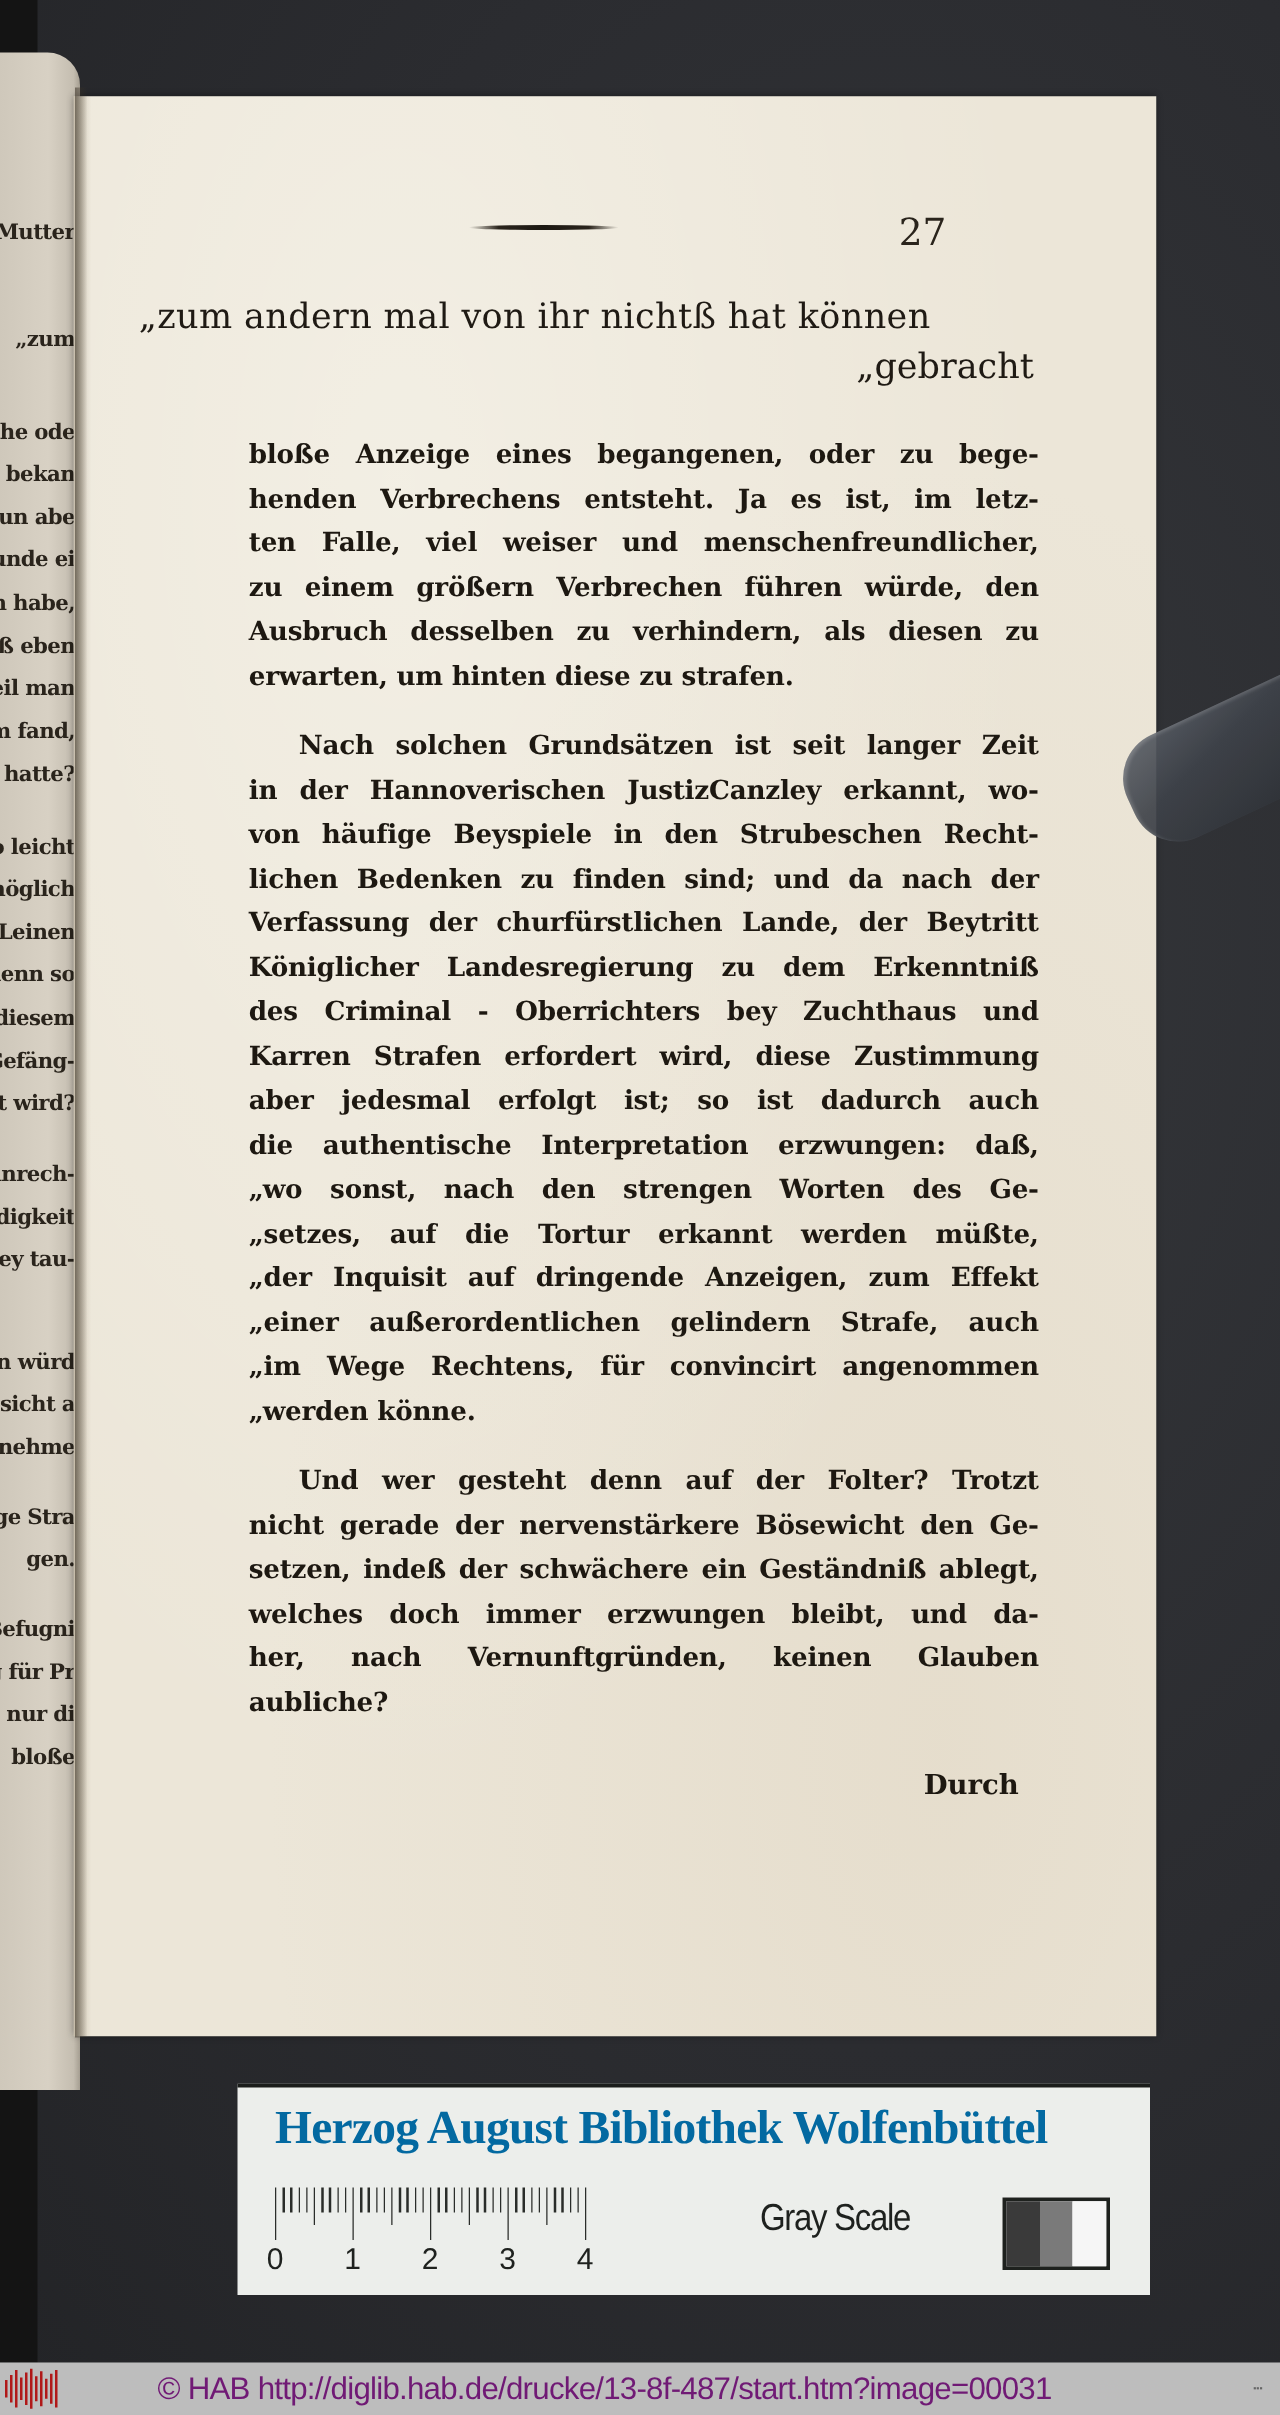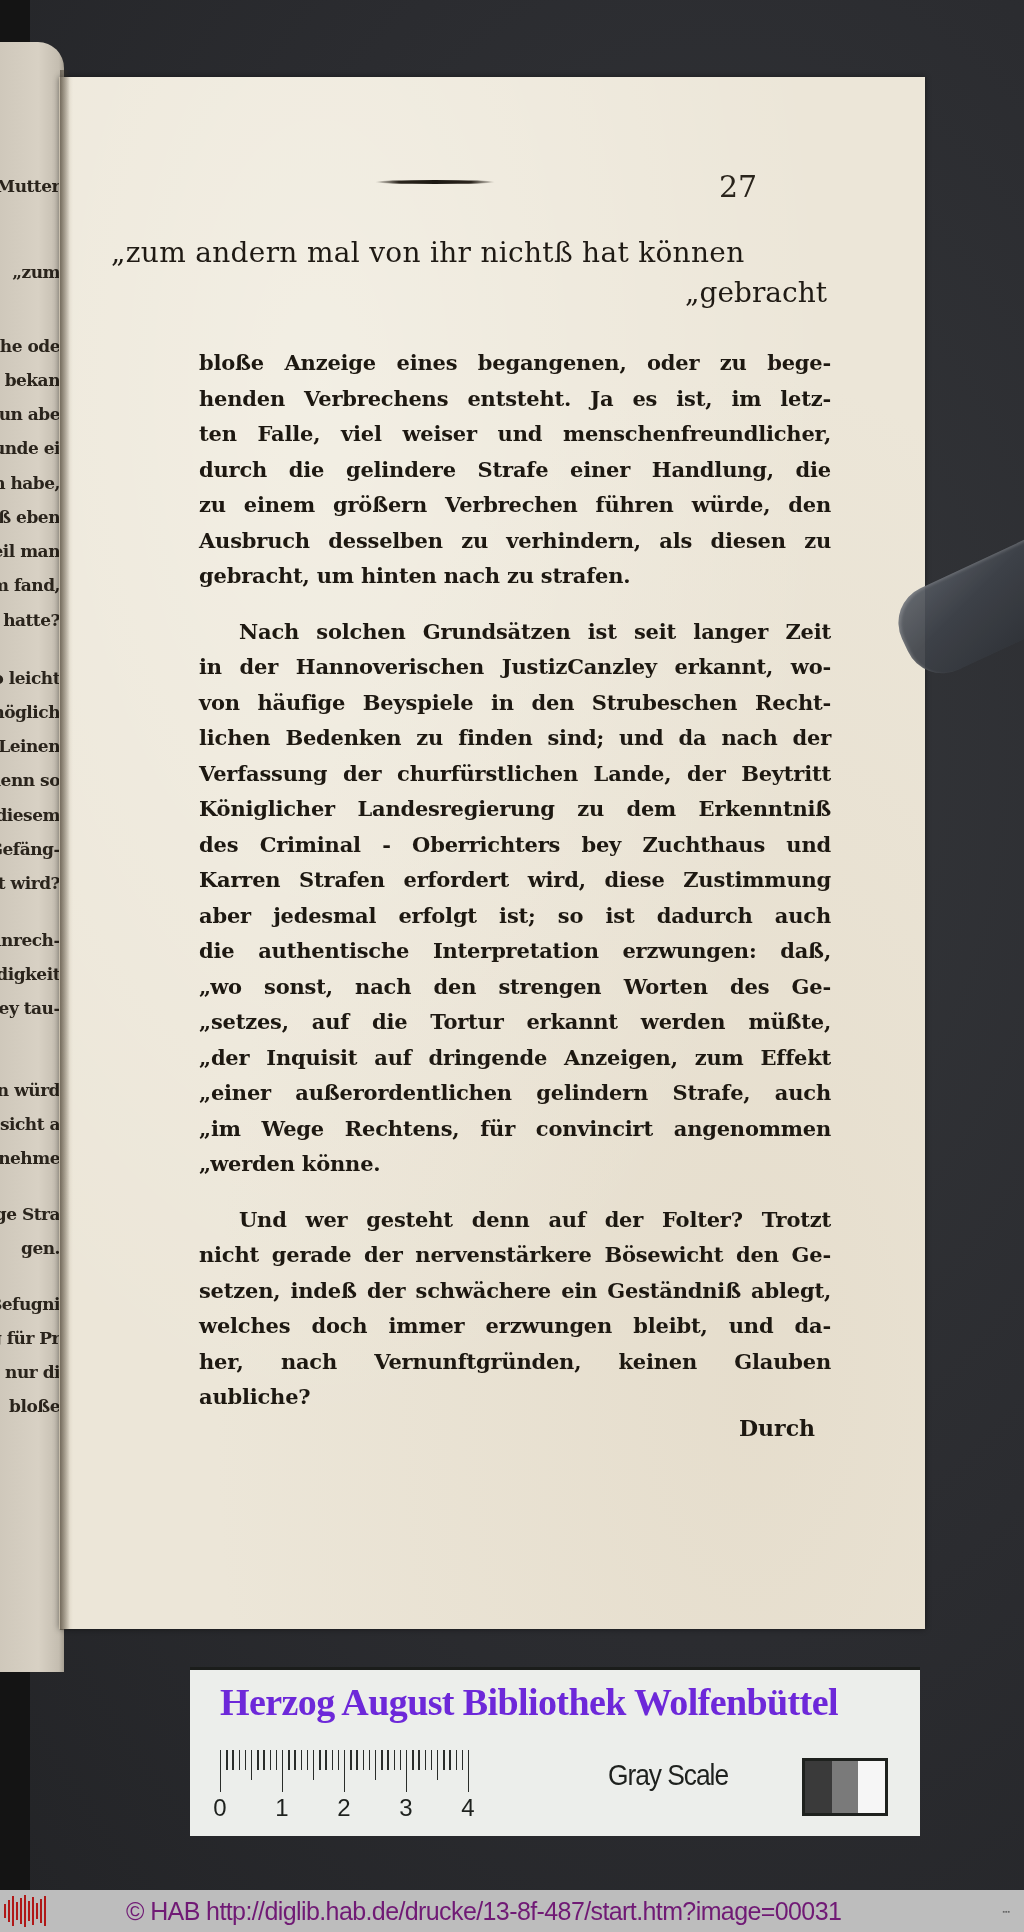--- a/index.html
+++ b/index.html
@@ -87,21 +87,21 @@
   }
   
   .ruler-card {
     position: absolute; left: 190px; top: 1667px; width: 730px; height: 166px;
     background: #eceeeb;
     border-top: 3px solid #1b1d1b;
   }
   .ruler-title {
     position: absolute; left: 30px; top: 10px; width: 690px;
     font-family: "Liberation Serif", serif; font-weight: bold; font-size: 38px;
-    color: #6d28d9; letter-spacing: -0.6px; white-space: nowrap;
+    color: #0369a1; letter-spacing: -0.6px; white-space: nowrap;
   }
   .ruler-scale {
     position: absolute; left: 30px; top: 80px; width: 260px; height: 60px;
   }
   .ruler-scale .tick { position: absolute; top: 0; width: 1.4px; background: #2a2d2a; }
   .ruler-scale .num {
     position: absolute; top: 44px; font-family: "Liberation Sans", sans-serif;
     font-size: 24px; color: #1e211e; transform: translateX(-50%);
   }
   .gray-label {
@@ -178,24 +178,23 @@
   <div class="headrule"></div>
   <div class="page-number">27</div>
   <div class="quote-lines">
     <div class="l1">„zum andern mal von ihr nichtß hat können</div>
     <div class="l2">„gebracht</div>
   </div>
   <div class="body-text" id="body-text">
       <span class="line">bloße Anzeige eines begangenen, oder zu bege-</span>
       <span class="line">henden Verbrechens entsteht. Ja es ist, im letz-</span>
       <span class="line">ten Falle, viel weiser und menschenfreundlicher,</span>
-      <span class="line">durch die gelindere Strafe einer Handlung, die</span>
       <span class="line">zu einem größern Verbrechen führen würde, den</span>
       <span class="line">Ausbruch desselben zu verhindern, als diesen zu</span>
-      <span class="line last">gebracht, um hinten nach zu strafen.</span>
+      <span class="line last">erwarten, um hinten diese zu strafen.</span>
       <div class="para-gap"></div>
       <span class="line indent">Nach solchen Grundsätzen ist seit langer Zeit</span>
       <span class="line">in der Hannoverischen JustizCanzley erkannt, wo-</span>
       <span class="line">von häufige Beyspiele in den Strubeschen Recht-</span>
       <span class="line">lichen Bedenken zu finden sind; und da nach der</span>
       <span class="line">Verfassung der churfürstlichen Lande, der Beytritt</span>
       <span class="line">Königlicher Landesregierung zu dem Erkenntniß</span>
       <span class="line">des Criminal - Oberrichters bey Zuchthaus und</span>
       <span class="line">Karren Strafen erfordert wird, diese Zustimmung</span>
       <span class="line">aber jedesmal erfolgt ist; so ist dadurch auch</span>

